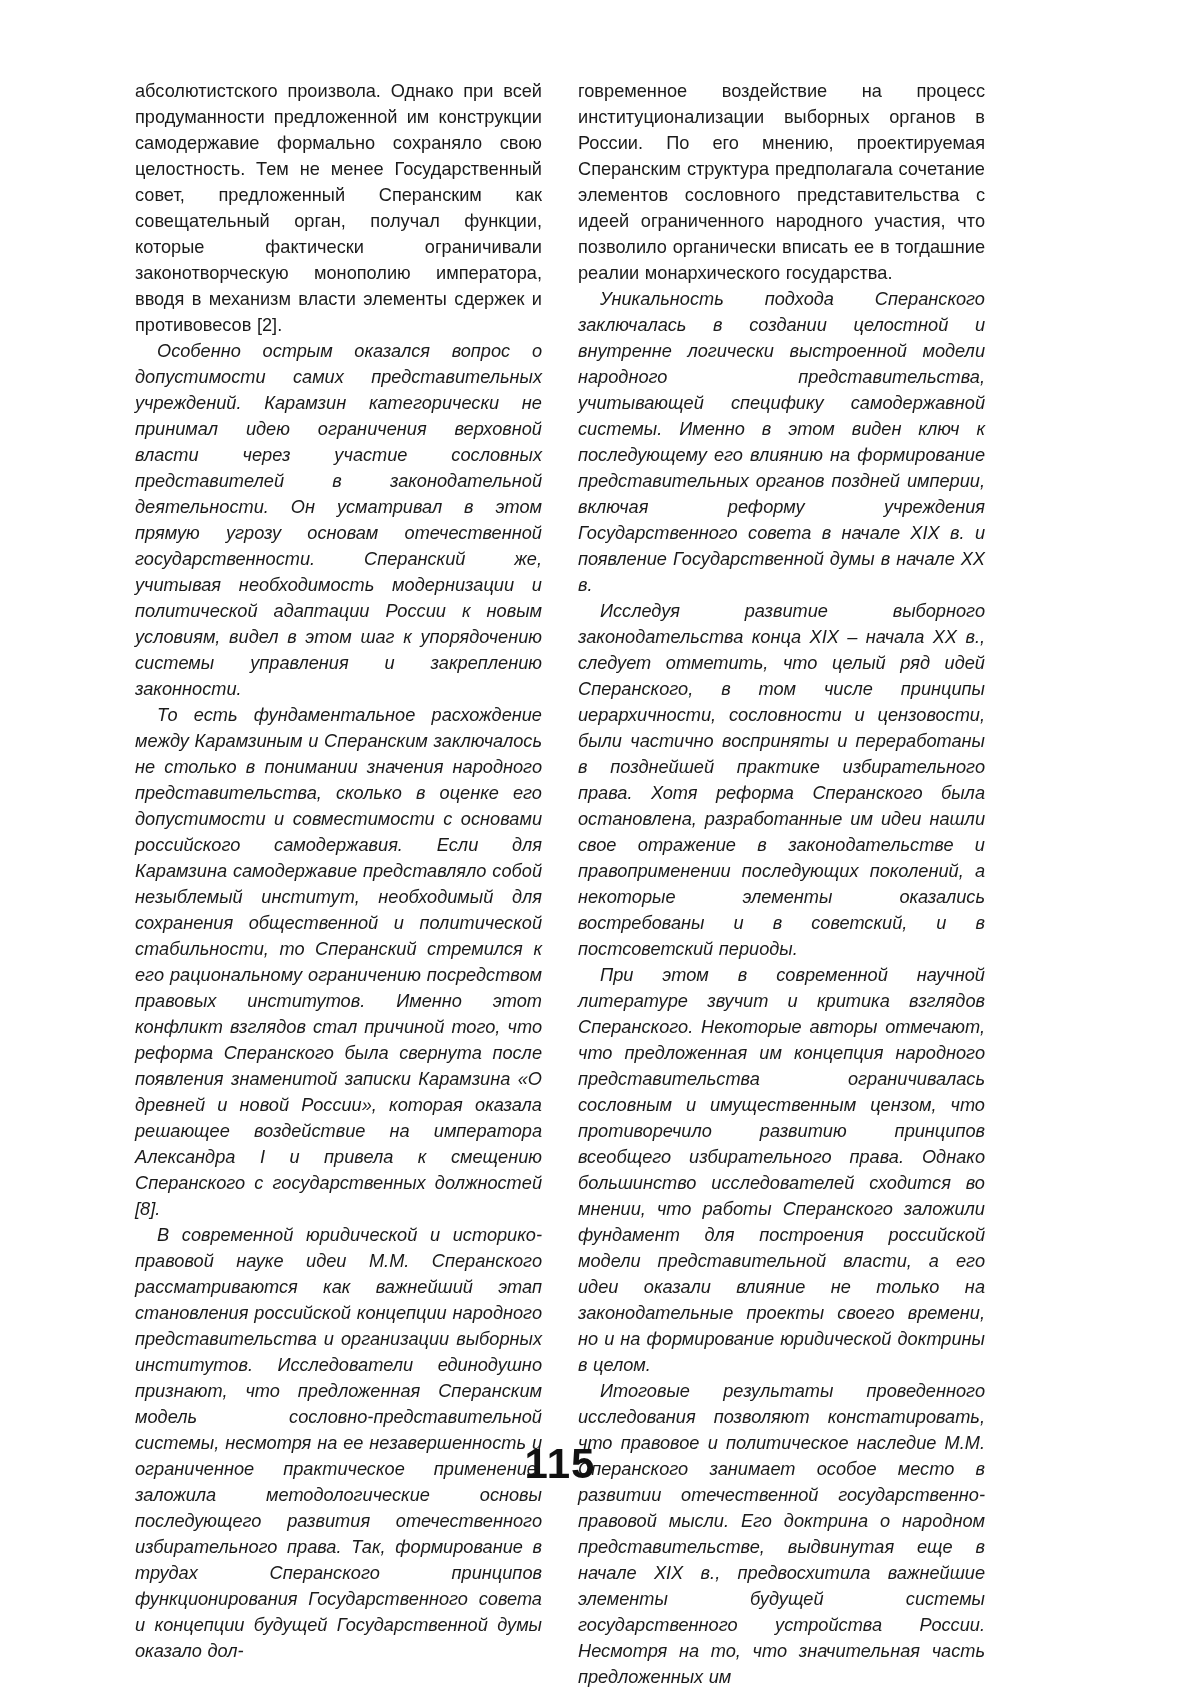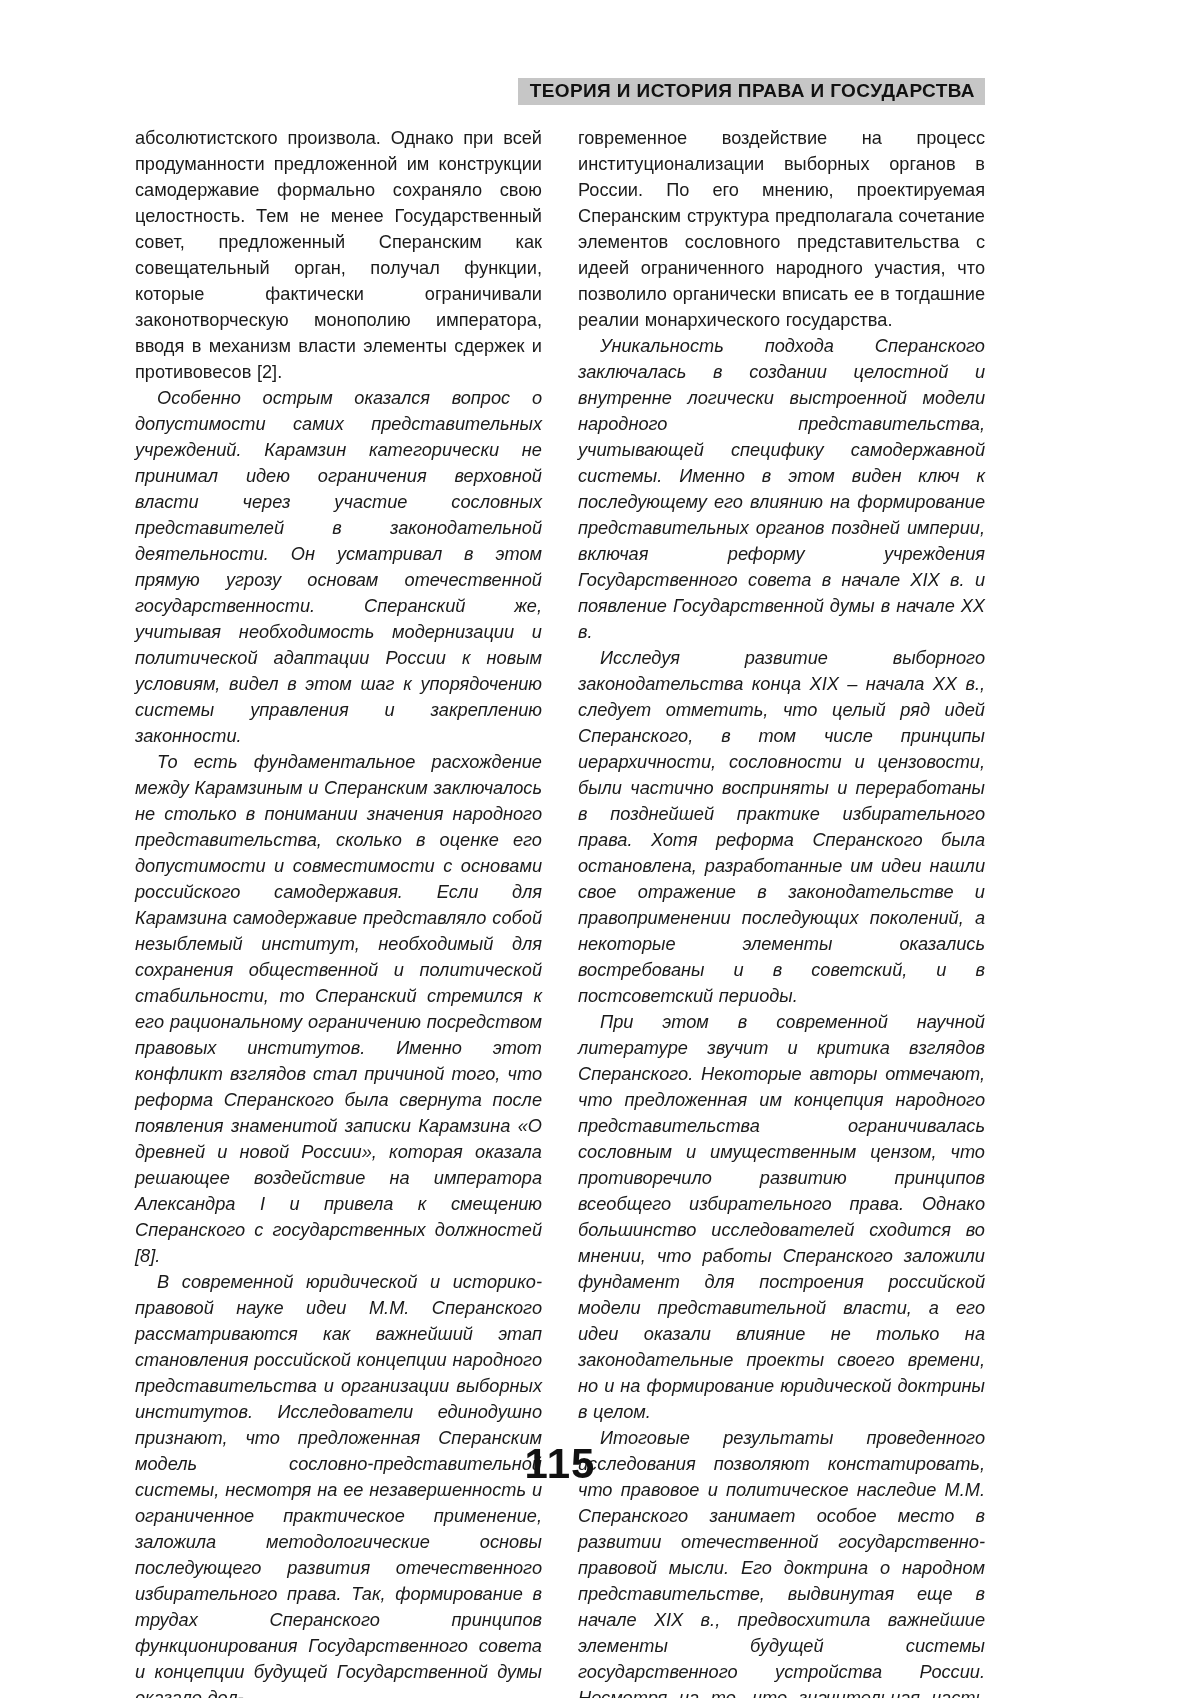--- a/index.html
+++ b/index.html
@@ -68,23 +68,20 @@
     color: #111;
     letter-spacing: 1px;
   }
 </style>
 </head>
 <body>
 
 <div class="page">
   <div class="content">
 
-    <div class="header-row">
-      <span class="header-title">ТЕОРИЯ И ИСТОРИЯ ПРАВА И ГОСУДАРСТВА</span>
-    </div>
 
     <div class="columns">
 
       <div class="col">
         <p>абсолютистского произвола. Однако при всей продуманности предложенной им конструкции самодержавие формально сохраняло свою целостность. Тем не менее Государственный совет, предложенный Сперанским как совещательный орган, получал функции, которые фактически ограничивали законотворческую монополию императора, вводя в механизм власти элементы сдержек и противовесов [2].</p>
         <p class="indent">Особенно острым оказался вопрос о допустимости самих представительных учреждений. Карамзин категорически не принимал идею ограничения верховной власти через участие сословных представителей в законодательной деятельности. Он усматривал в этом прямую угрозу основам отечественной государственности. Сперанский же, учитывая необходимость модернизации и политической адаптации России к новым условиям, видел в этом шаг к упорядочению системы управления и закреплению законности.</p>
         <p class="indent">То есть фундаментальное расхождение между Карамзиным и Сперанским заключалось не столько в понимании значения народного представительства, сколько в оценке его допустимости и совместимости с основами российского самодержавия. Если для Карамзина самодержавие представляло собой незыблемый институт, необходимый для сохранения общественной и политической стабильности, то Сперанский стремился к его рациональному ограничению посредством правовых институтов. Именно этот конфликт взглядов стал причиной того, что реформа Сперанского была свернута после появления знаменитой записки Карамзина «О древней и новой России», которая оказала решающее воздействие на императора Александра I и привела к смещению Сперанского с государственных должностей [8].</p>
         <p class="indent">В современной юридической и историко-правовой науке идеи М.М. Сперанского рассматриваются как важнейший этап становления российской концепции народного представительства и организации выборных институтов. Исследователи единодушно признают, что предложенная Сперанским модель сословно-представительной системы, несмотря на ее незавершенность и ограниченное практическое применение, заложила методологические основы последующего развития отечественного избирательного права. Так, формирование в трудах Сперанского принципов функционирования Государственного совета и концепции будущей Государственной думы оказало дол-</p>
       </div>
 

